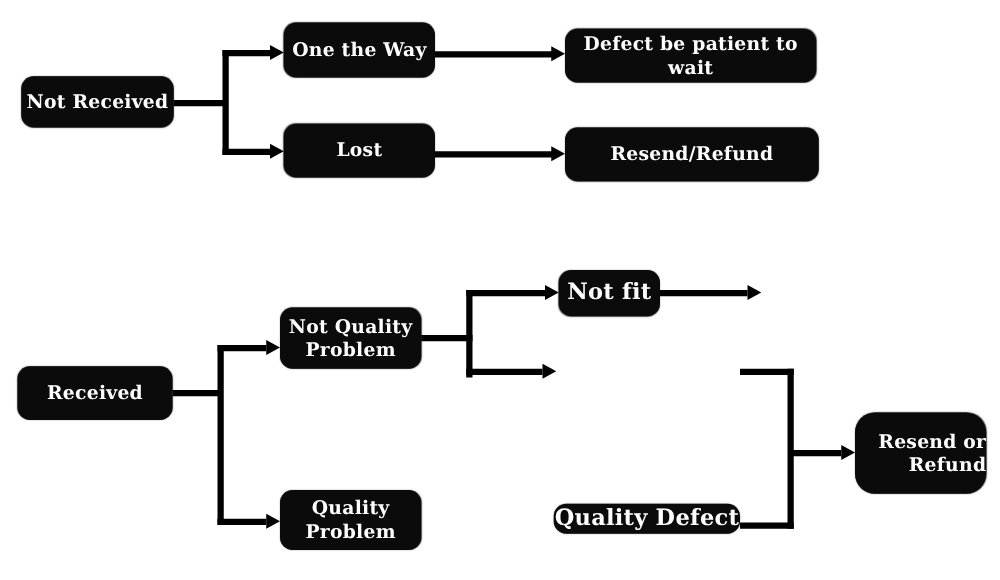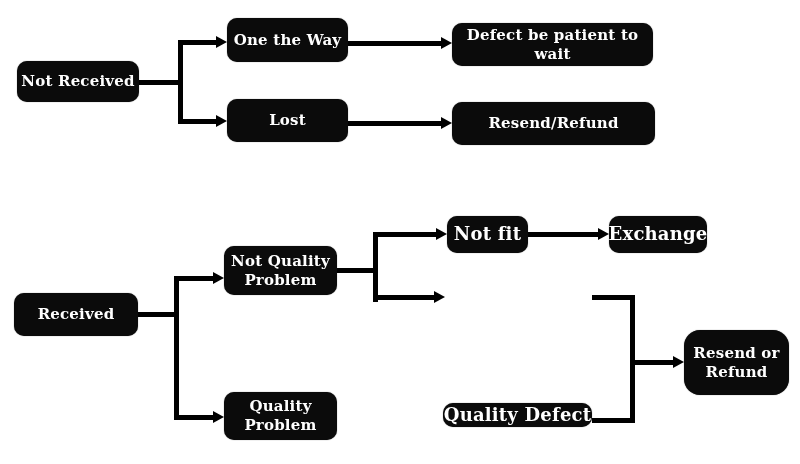--- a/index.html
+++ b/index.html
@@ -23,21 +23,21 @@
     border-radius:10px;
     display:flex;align-items:center;justify-content:center;
     text-align:center;
     font-weight:bold;
     font-size:15px;
     line-height:1.25;
     letter-spacing:.2px;
     box-shadow:0 0 1px rgba(0,0,0,.6);
   }
   .node.small{font-size:18px;}
-  .node.round{border-radius:16px;}
+  .node.round{border-radius:16px;text-align:right;}
   .line{position:absolute;background:var(--connector);}
   .arrow{
     position:absolute;width:0;height:0;
     border-top:6px solid transparent;
     border-bottom:6px solid transparent;
     border-left:11px solid var(--connector);
   }
 </style>
 </head>
 <body>
@@ -66,21 +66,20 @@
   <div class="arrow" style="left:441px;top:117px"></div>
 
   <div class="node" style="left:14px;top:293px;width:124px;height:43px">Received</div>
 
   <div class="node" style="left:224px;top:246px;width:113px;height:49px">Not Quality Problem</div>
 
   <div class="node" style="left:224px;top:392px;width:113px;height:48px">Quality Problem</div>
 
   <div class="node small" style="left:447px;top:216px;width:81px;height:37px">Not fit</div>
 
-  <div class="node small" style="left:609px;top:216px;width:98px;height:37px">Exchange</div>
 
 
   <div class="node small" style="left:443px;top:403px;width:149px;height:24px">Quality Defect</div>
 
   <div class="node round" style="left:684px;top:330px;width:105px;height:65px">Resend or Refund</div>
 
   <div class="line" style="left:138px;top:312px;width:40px;height:5px"></div>
   <div class="line" style="left:174px;top:276px;width:5px;height:144px"></div>
   <div class="line" style="left:174px;top:276px;width:39px;height:5px"></div>
   <div class="arrow" style="left:213px;top:272px"></div>

